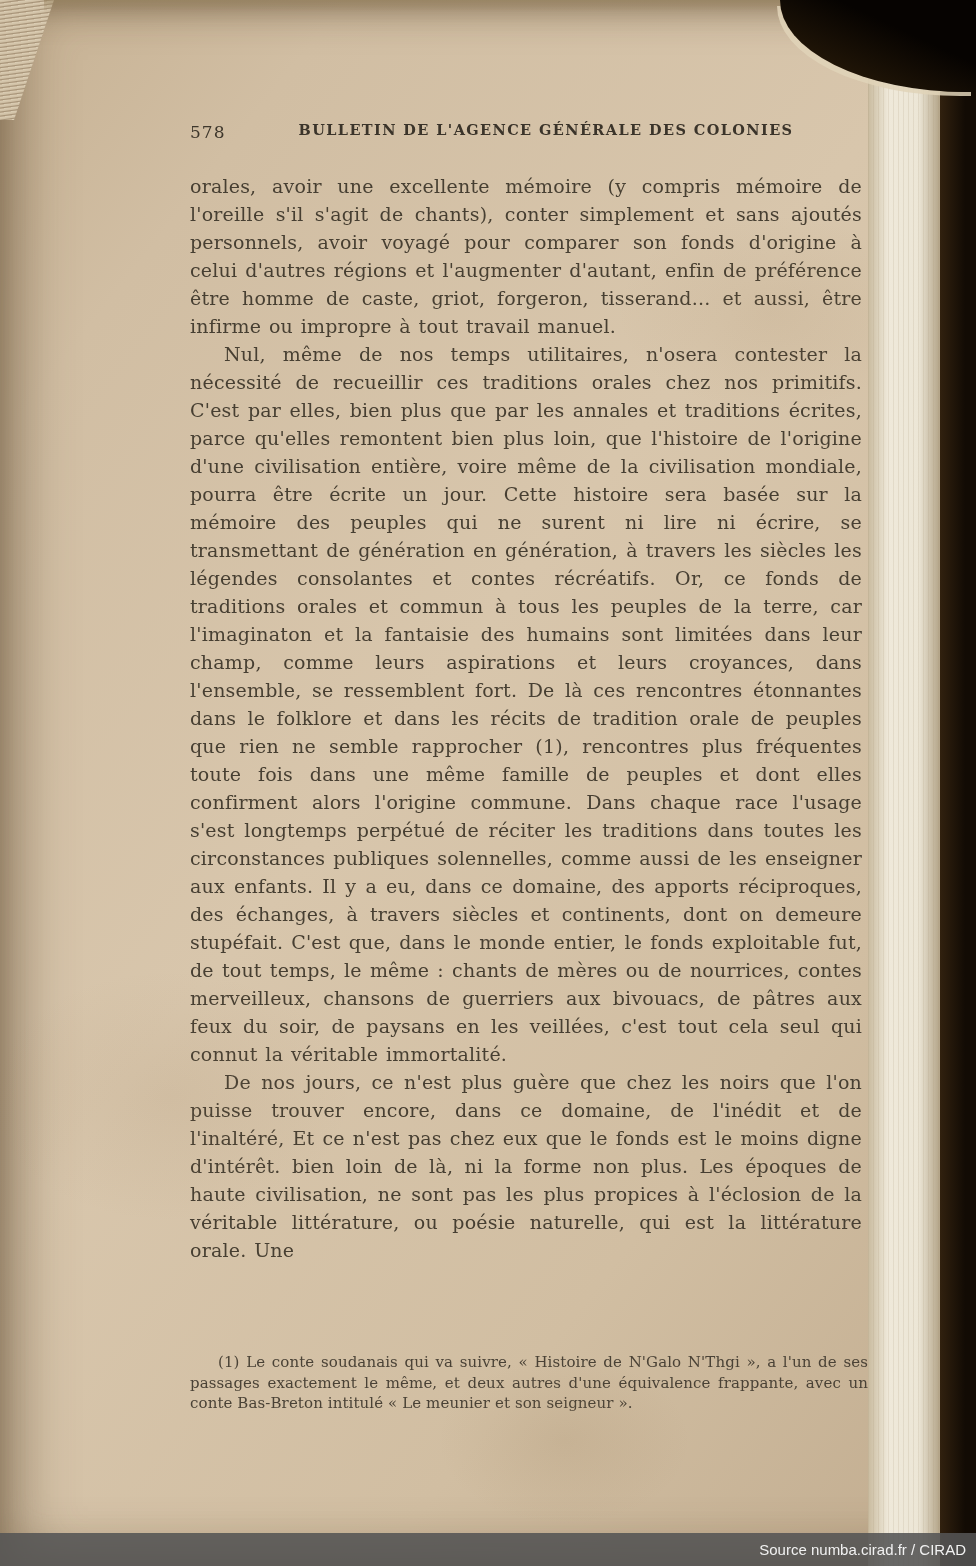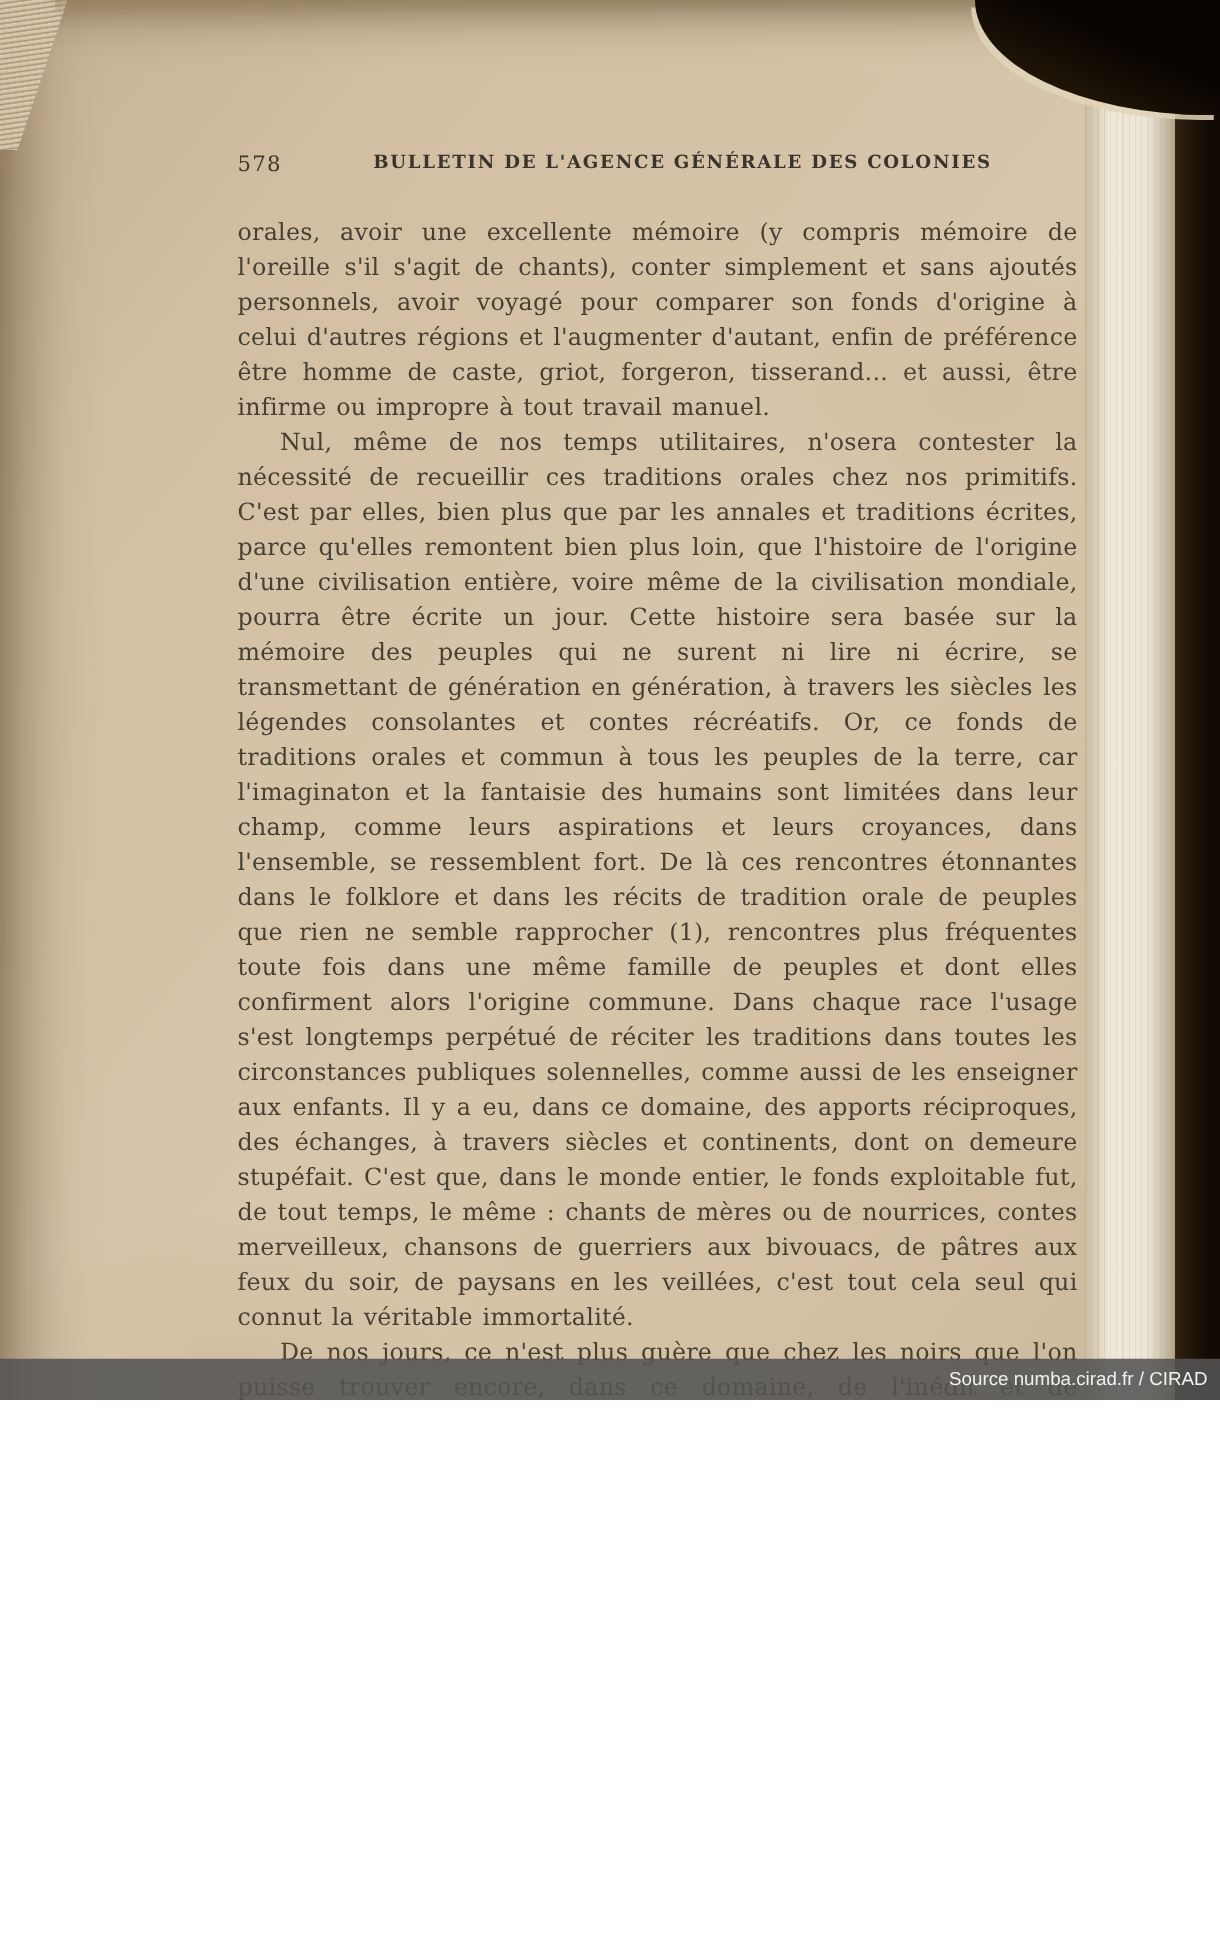--- a/index.html
+++ b/index.html
@@ -1,18 +1,18 @@
 <!DOCTYPE html>
 <html><head>
 <meta charset="utf-8">
 <style>
   html,body { margin:0; padding:0; }
   .scan {
     position:relative;
-    width:976px; height:1120px;
+    width:976px; height:1566px;
     background:#4c1d95;
     overflow:hidden;
     font-family:"DejaVu Serif", serif;
   }
   
   .page {
     position:absolute; left:0; top:0;
     width:940px; height:1566px;
     background:linear-gradient(128deg,#c6b193 0%, #d1be a 0%, #d1bea3 16%, #d8c6ac 45%, #d1bea2 74%, #c2ad90 100%);
     background:linear-gradient(128deg,#c6b193 0%, #d1bea3 16%, #d8c6ac 45%, #d1bea2 74%, #c2ad90 100%);

